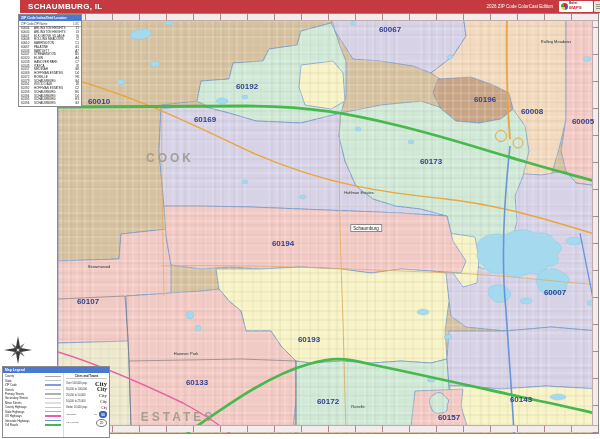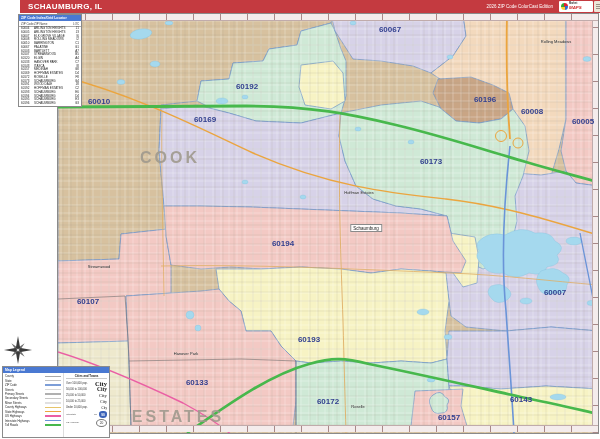--- a/index.html
+++ b/index.html
@@ -31,21 +31,21 @@
   .ruler-v{position:absolute;right:0;top:0;width:5.5px;height:419px;background:#f4ecec;
            border-left:0.5px solid #c0abab;z-index:3;
            background-image:repeating-linear-gradient(0deg,#a88888 0 0.6px,rgba(0,0,0,0) 0.6px 27px);}
   .labels-layer{position:absolute;inset:0;pointer-events:none;z-index:5;}
   .zip-label{position:absolute;transform:translate(-50%,-50%);font-size:8px;font-weight:bold;
              color:#313f8f;white-space:nowrap;}
   .city-label{position:absolute;transform:translate(-50%,-50%);font-size:4px;color:#1a1a1a;
               white-space:nowrap;text-shadow:0 0 1px rgba(255,255,255,.9);}
   .city-label.boxed{background:rgba(255,255,255,.92);border:0.5px solid #8a8a8a;
                     padding:0.5px 2px;font-size:4.5px;}
-  .county-label{position:absolute;transform:translate(-50%,-50%);font-size:16px;font-weight:bold;
+  .county-label{position:absolute;transform:translate(-50%,-50%);font-size:12px;font-weight:bold;
                 color:#a09a8e;letter-spacing:3px;opacity:.9;}
   
   .zip-index{position:absolute;left:18px;top:14px;width:62px;background:#fff;
              border:0.5px solid #8a8a8a;z-index:6;}
   .zi-header{background:#4a79d2;color:#fff;font-size:3.4px;font-weight:bold;padding:1px 2px;}
   .zi-cols{display:flex;font-size:3px;color:#444;border-bottom:0.5px solid #aaa;padding:0.5px 2px;}
   .zi-cols .c1,.zrow .c1{width:13px;}
   .zi-cols .c2,.zrow .c2{flex:1;}
   .zi-cols .c3,.zrow .c3{width:6px;text-align:right;}
   .zrow{display:flex;font-size:3px;line-height:1.25;color:#222;padding:0 2px;}

